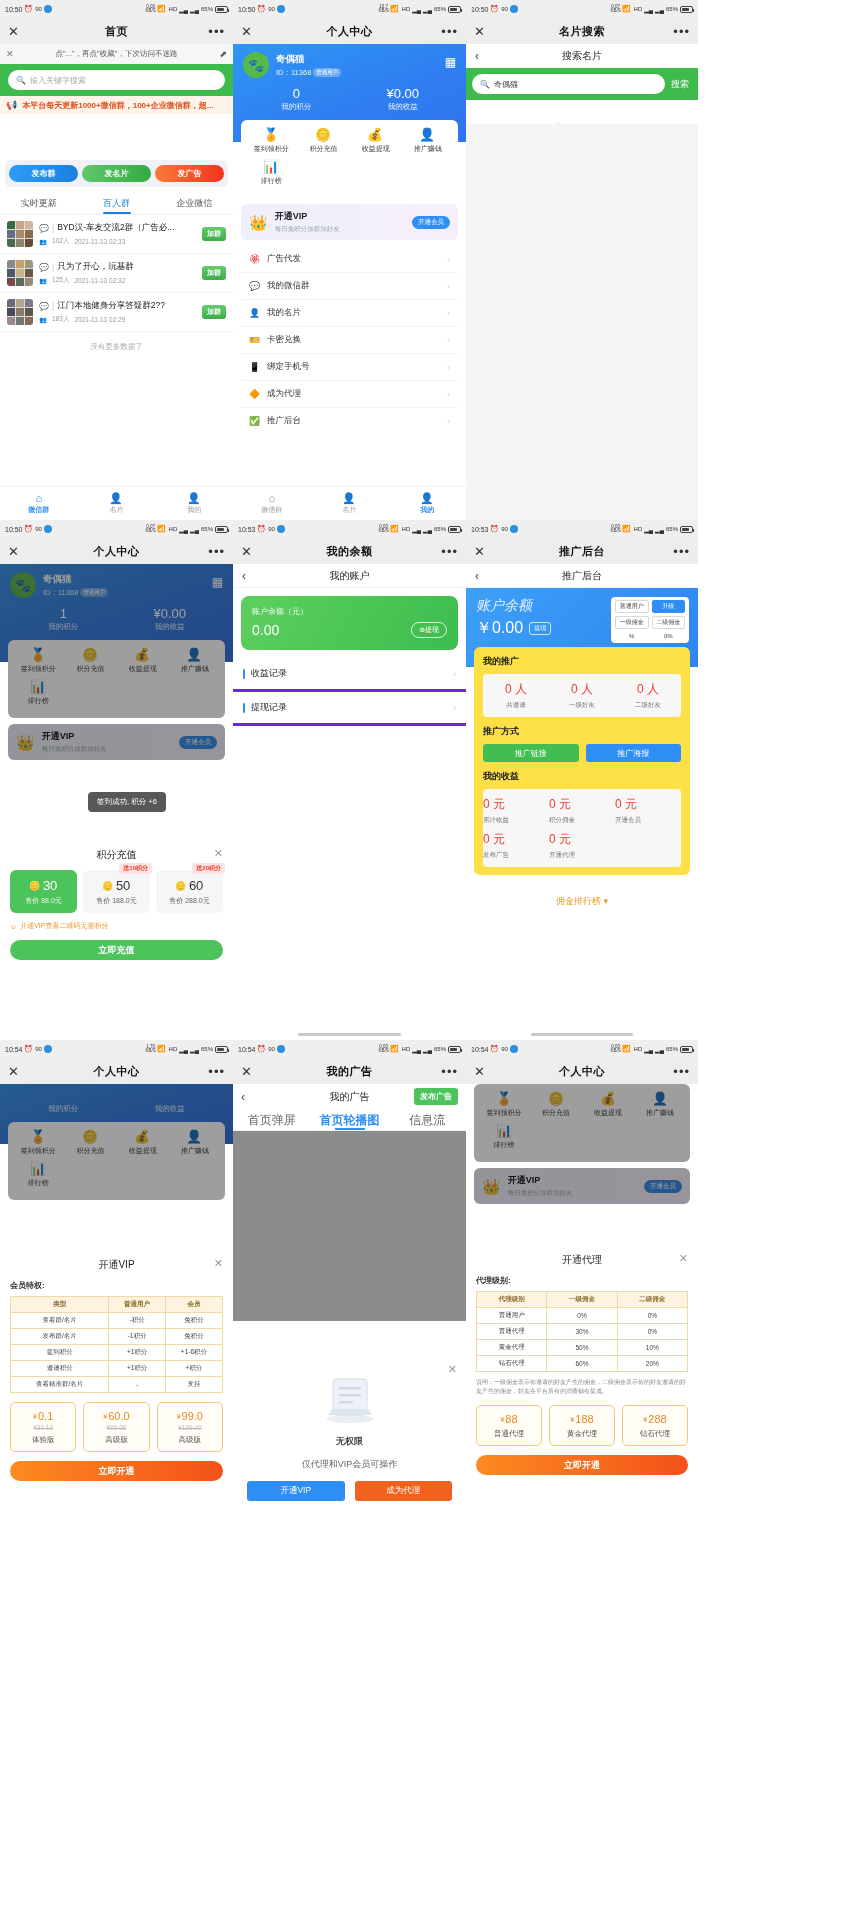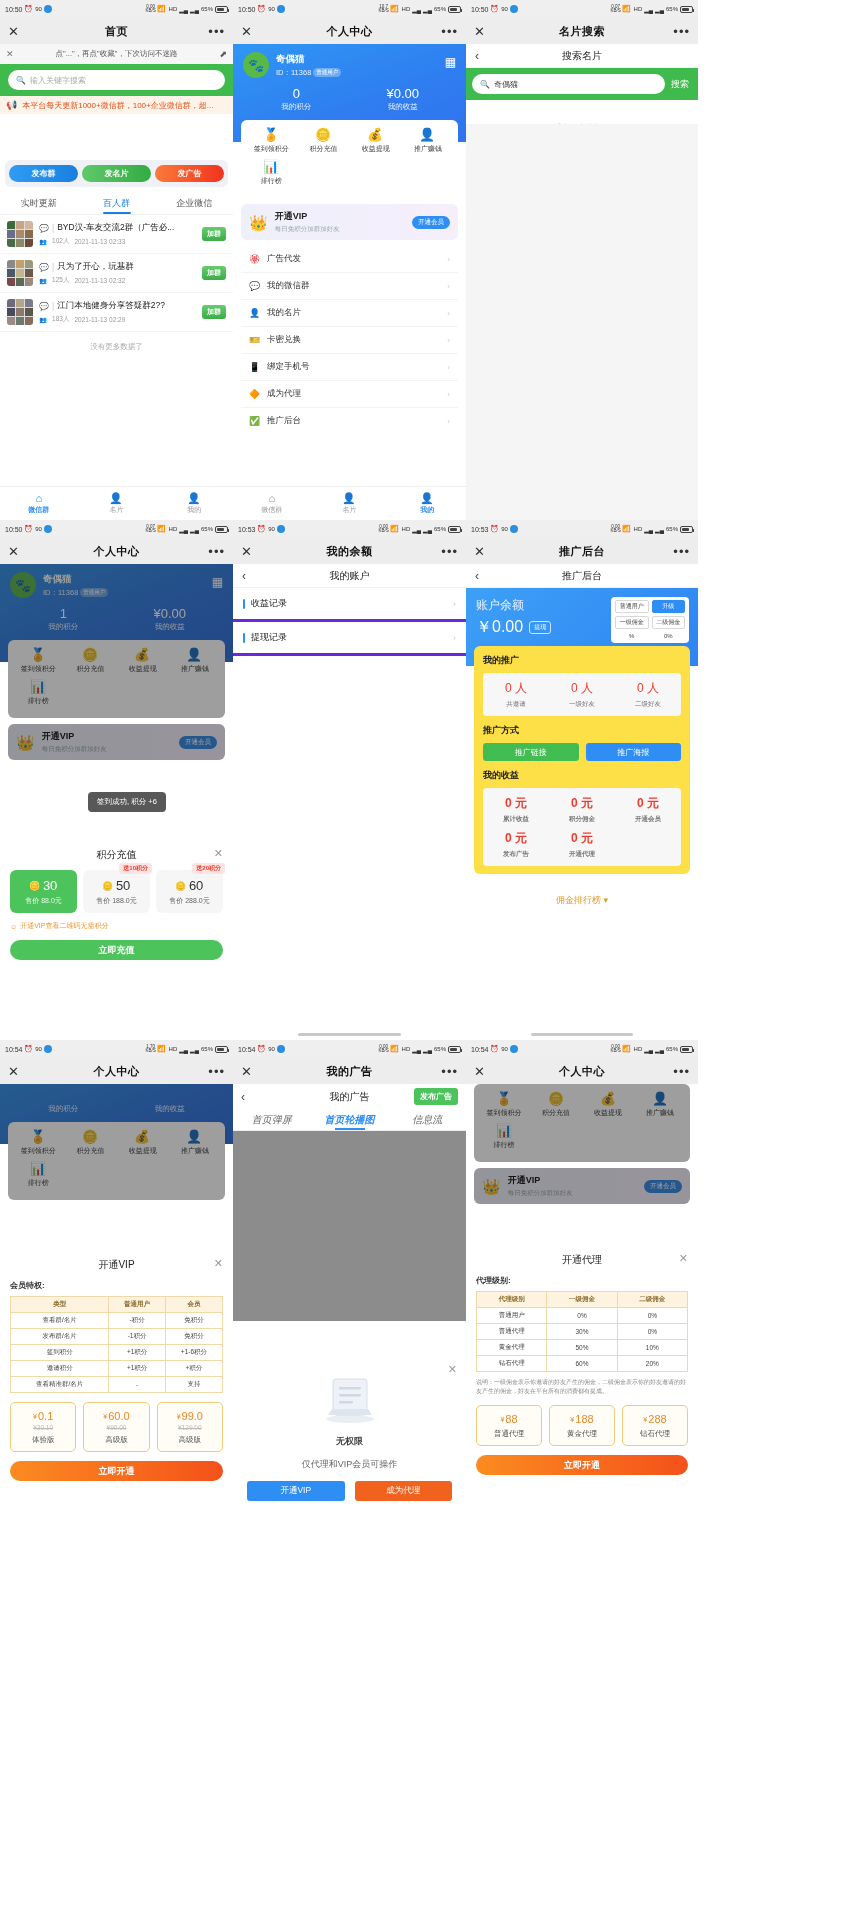--- a/index.html
+++ b/index.html
@@ -71,21 +71,21 @@
     padding:0 8px; gap:4px; font-size:8px; color:#aaa;
   }
   .sicon { font-size:8px; color:#999;}
   .searchrow { background:#3ebb4c; padding:6px 6px; display:flex; align-items:center; gap:6px;}
   .searchrow .box { flex:1; background:#fff; border-radius:12px; height:20px; display:flex;
      align-items:center; padding:0 8px; gap:4px; font-size:8px; color:#333;}
   .searchrow .sbtn { color:#fff; font-size:9px; padding-right:3px;}
   
   .notice { background:#fdf3e8; height:18px; display:flex; align-items:center; gap:5px; padding:0 6px;}
   .notice .horn { color:#f08a24; font-size:9px;}
-  .notice .txt { font-size:8px; color:#e0501e; font-weight:normal; white-space:nowrap; overflow:hidden;}
+  .notice .txt { font-size:8px; color:#e0501e; font-weight:bold; white-space:nowrap; overflow:hidden;}
   
   .qbtns { background:#f0f1f7; margin:4px 5px; border-radius:6px; padding:5px 4px; display:flex; gap:4px;}
   .qbtn { flex:1; height:17px; border-radius:9px; color:#fff; font-size:8px;
           display:flex; align-items:center; justify-content:center; font-weight:bold;}
   .qb-blue { background: linear-gradient(90deg,#2f9cf4,#1a7fe0); }
   .qb-green{ background: linear-gradient(90deg,#5fc96a,#33ab43); }
   .qb-red   { background: linear-gradient(90deg,#fa7a3a,#f2331f); }
   
   .ftabs { display:flex; background:#fff; height:24px; align-items:center; border-bottom:1px solid #f0f0f0;}
   .ftab { flex:1; text-align:center; font-size:9px; color:#555; position:relative; line-height:24px;}
@@ -182,52 +182,52 @@
   .bal-l { font-size:8px; color:#eaffea;}
   .bal-v { font-size:14px; color:#fff; margin-top:5px;}
   .bal-btn { position:absolute; right:11px; bottom:12px; border:1px solid rgba(255,255,255,.8);
              border-radius:9px; color:#fff; font-size:7px; padding:2px 7px;}
   .lrow { display:flex; align-items:center; padding:9px 10px; background:#fff; border-bottom:3px solid #6d28d9;}
   .lrow .bar { width:2px; height:10px; background:#2f8ef4; margin-right:6px; border-radius:1px;}
   .lrow .lb { font-size:9px; color:#222; flex:1;}
   .lrow .ar { color:#ccc; font-size:9px;}
   
   .pmhead { background:linear-gradient(135deg,#3da0f7,#2f84f2); padding:9px 10px 28px; position:relative;}
-  .pm-l { font-size:12px; color:#e6f1ff;}
+  .pm-l { font-size:14px; color:#e6f1ff;font-style:italic;}
   .pm-v { font-size:16px; color:#fff; margin-top:3px; display:flex; align-items:center; gap:6px;}
   .pm-chip { border:1px solid rgba(255,255,255,.75); border-radius:3px; font-size:6px; padding:1px 4px;}
   .pm-right { position:absolute; right:9px; top:9px; background:#fff; border-radius:4px; padding:3px 4px;
               font-size:6px; color:#444; width:78px;}
   .pm-rr { display:flex; justify-content:space-between; gap:3px; margin-bottom:3px;}
   .pm-rr:last-child{margin-bottom:0;}
   .pm-tag { border:1px solid #d8d8d8; border-radius:2px; padding:1px 3px; flex:1; text-align:center;}
   .pm-tag.up { background:#2f8ef4; color:#fff; border-color:#2f8ef4;}
   .pmcard { background:#fde047; margin:-20px 8px 0; border-radius:6px; padding:8px 9px; position:relative; z-index:2;}
   .pm-sec { font-size:9px; color:#222; font-weight:bold; margin-bottom:6px;}
   .pm-stats { display:flex; background:#f7f7f7; border-radius:4px; padding:7px 0; margin-bottom:8px;}
   .pm-st { flex:1; text-align:center;}
   .pm-stn { font-size:12px; color:#ef3c2e;}
   .pm-stl { font-size:6.5px; color:#777; margin-top:3px;}
   .pm-btns { display:flex; gap:7px; margin-bottom:8px;}
   .pm-b { flex:1; height:18px; border-radius:3px; color:#fff; font-size:8px;
           display:flex; align-items:center; justify-content:center;}
   .pm-b.g { background:#42bd52;} .pm-b.b { background:#2f8ef4;}
   .pm-grid { display:flex; flex-wrap:wrap; background:#f7f7f7; border-radius:4px; padding:7px 0;}
-  .pm-gi { width:33.33%; text-align:center; margin-bottom:6px;font-weight:bold;}
+  .pm-gi { width:33.33%; margin-bottom:6px;}
   .pm-gi:nth-child(n+4){ margin-bottom:0;}
   .rankbox { background:#fff; margin:8px; border-radius:6px; padding:12px 0; text-align:center;
              font-size:9px; color:#e09a25;}
   
   .adhead { display:flex; align-items:center; padding:4px 8px; background:#fff; position:relative;}
   .adhead .bk { font-size:12px; color:#444;}
   .adhead .pt { position:absolute; left:0; right:0; text-align:center; font-size:10px; color:#222;}
   .adhead .pub { margin-left:auto; background:#4dc35c; color:#fff; font-size:8px; padding:3px 6px;
                  border-radius:3px; z-index:2; font-weight:bold;}
   .adtabs { display:flex; background:#fff; height:22px; align-items:center; border-bottom:1px solid #eee;}
-  .adtab { flex:1; text-align:center; font-size:10px; color:#666; position:relative; line-height:22px;font-style:italic;}
+  .adtab { flex:1; text-align:center; font-size:12px; color:#666; position:relative; line-height:22px;}
   .adtab.active { color:#2f8ef4; font-weight:bold;}
   .adtab.active:after { content:""; position:absolute; bottom:1px; left:50%; transform:translateX(-50%);
     width:30px; height:2px; background:#2f8ef4;}
   .adbody { background:#8c8c8c; height:120px;}
   
   .noperm { background:#fff; position:absolute; left:0; right:0; bottom:0; padding:10px;
             border-radius:8px 8px 0 0; text-align:center; z-index:30;}
   .noperm-x { position:absolute; right:9px; top:8px; font-size:11px; color:#999;}
   .noperm-t { font-size:9px; color:#444; font-weight:bold; margin:4px 0 10px;}
   .doc-ill { margin:4px auto 10px; width:60px; height:56px; position:relative;}
@@ -721,20 +721,25 @@
       </div>
     </div>
     <div class="wxnav">
       <span class="closeic">✕</span>
       <span class="title">我的余额</span>
       <span class="dots">•••</span>
     </div>
     <div class="pagehead">
       <span class="bk">‹</span>
       <span class="pt">我的账户</span>
+    </div>
+    <div class="balcard">
+      <div class="bal-l">账户余额（元）</div>
+      <div class="bal-v">0.00</div>
+      <div class="bal-btn">⊕提现</div>
     </div>
     <div class="lrow">
       <span class="bar"></span>
       <span class="lb">收益记录</span>
       <span class="ar">›</span>
     </div>
     <div class="lrow">
       <span class="bar"></span>
       <span class="lb">提现记录</span>
       <span class="ar">›</span>

